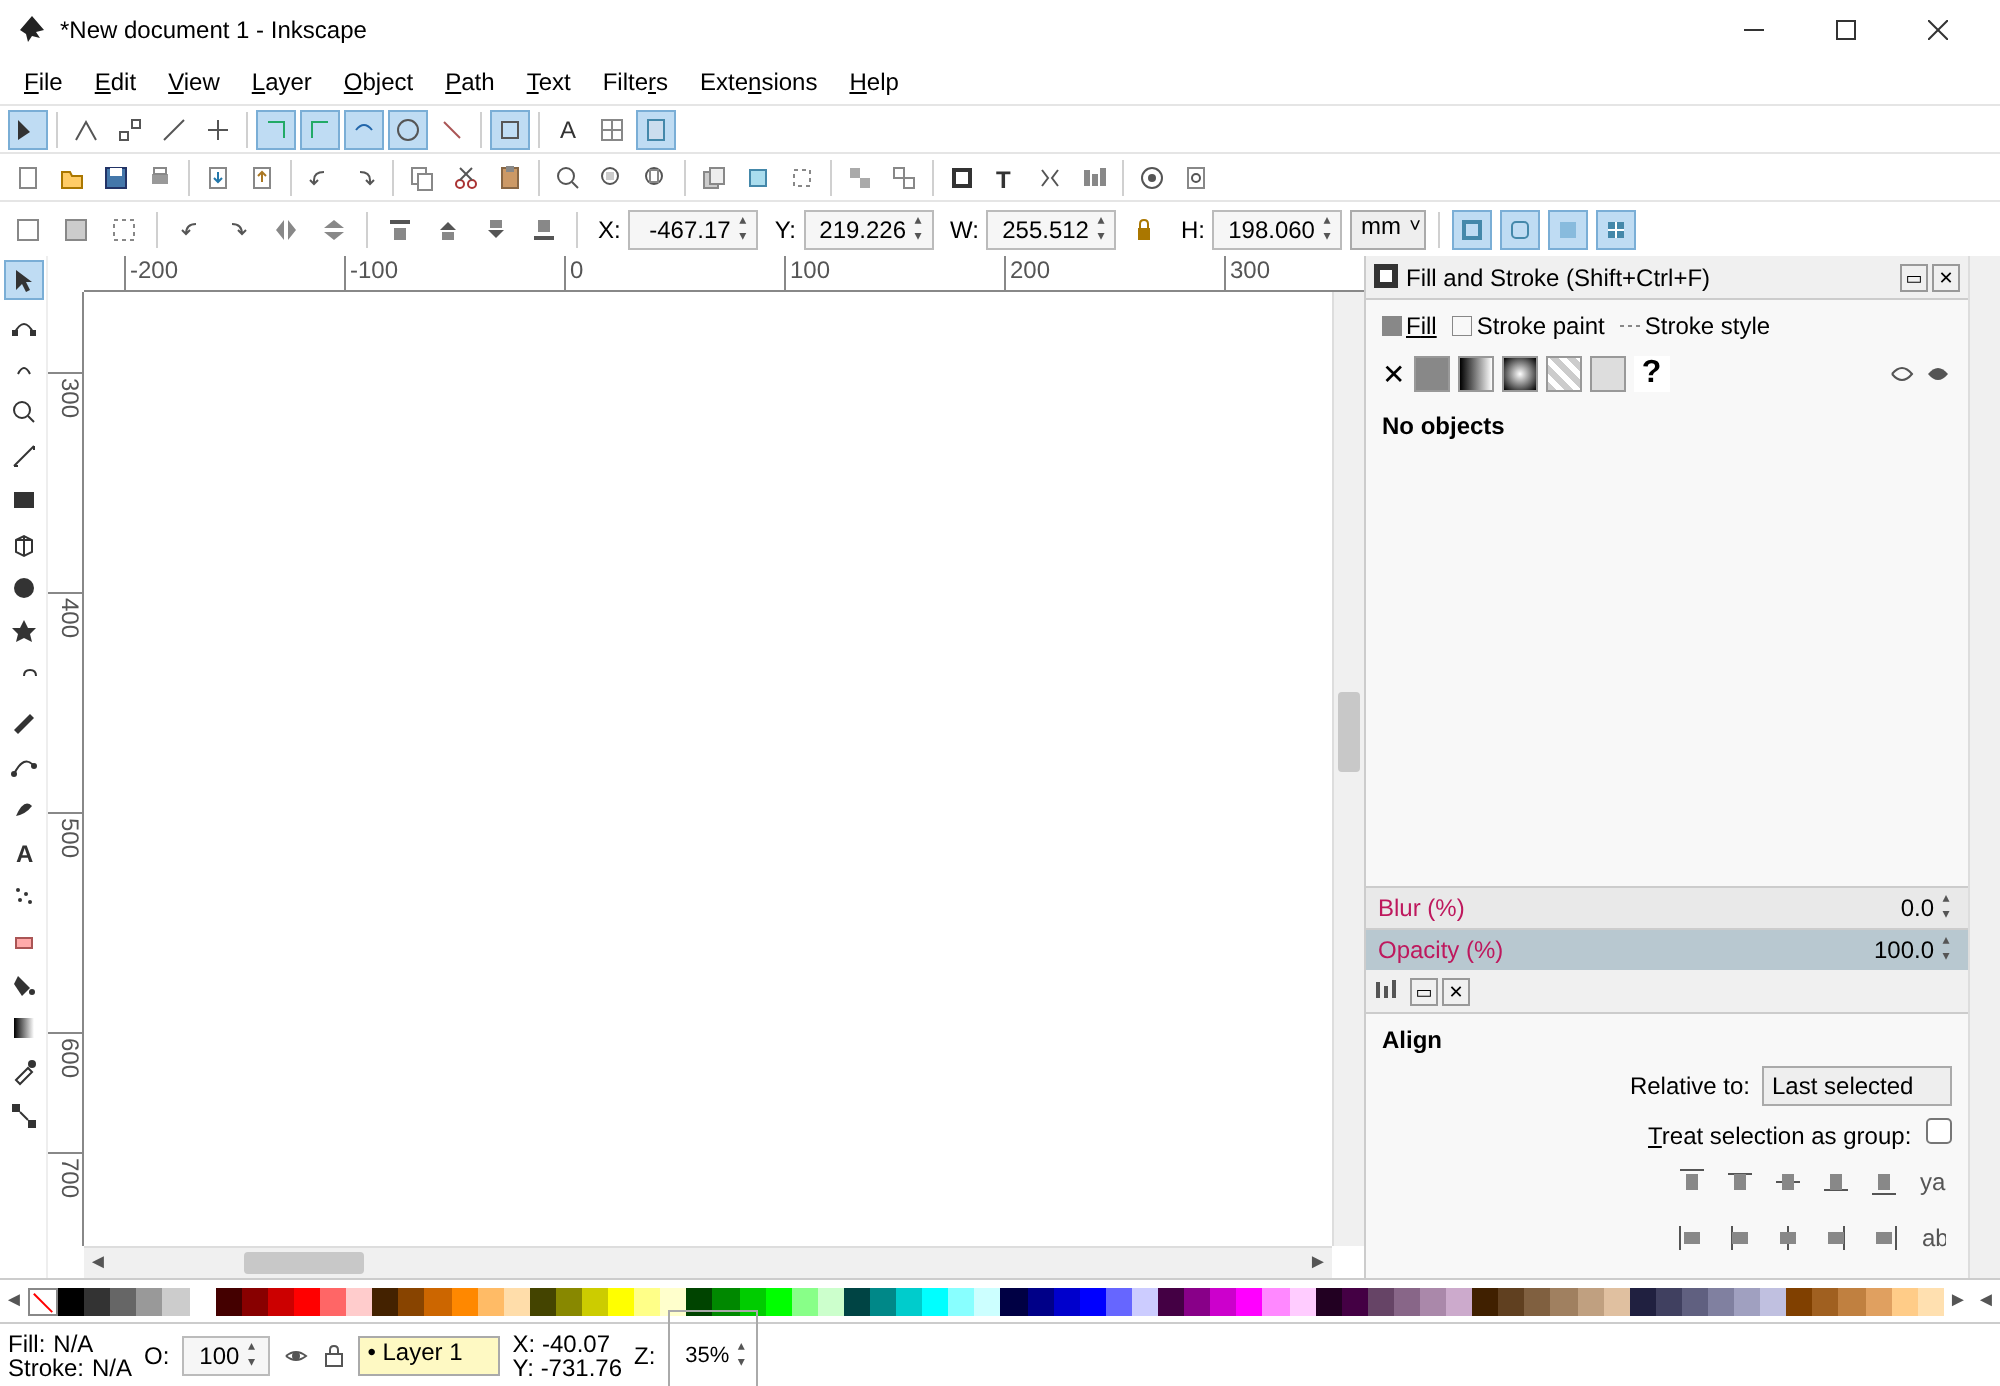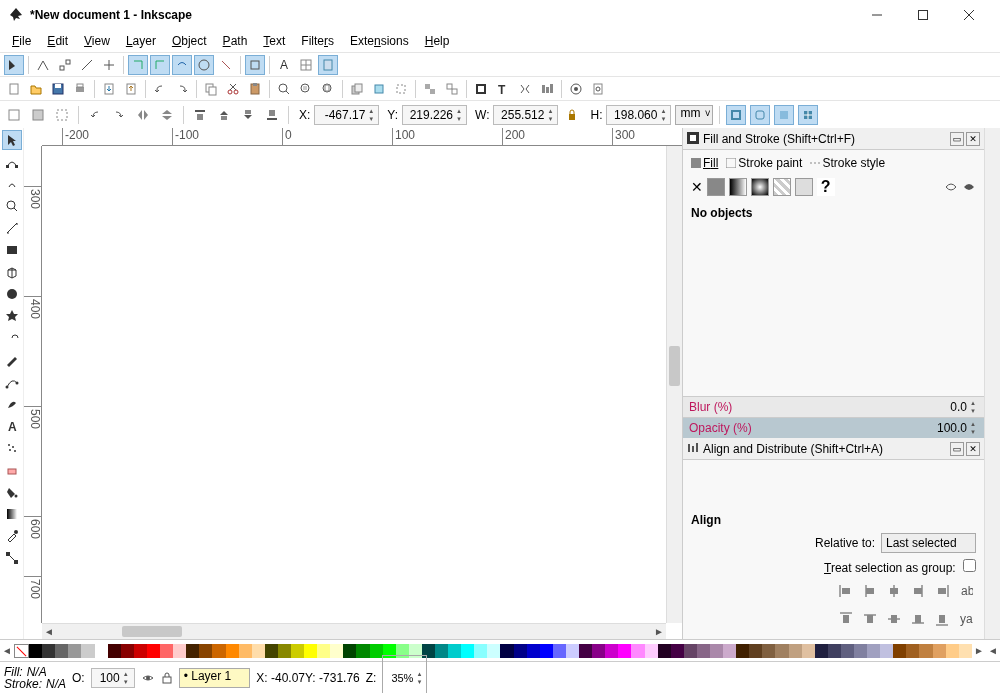--- a/index.html
+++ b/index.html
@@ -1,19 +1,19 @@
 <!DOCTYPE html>
 <html><head>
 <meta charset="utf-8">
 <style>
 * { box-sizing: border-box; margin: 0; padding: 0; font-family: "Segoe UI", Tahoma, sans-serif; font-size: 12px; }
 body { background: #fff; width: 1000px; height: 693px; overflow: hidden; display: flex; flex-direction: column; }
 .titlebar { height: 30px; display: flex; align-items: center; padding: 0 8px; background: #fff; }
 .titlebar .app-icon { width: 16px; height: 16px; margin-right: 6px; }
-.titlebar .title { flex: 1; color: #000; font-weight: bold; }
+.titlebar .title { flex: 1; color: #000; }
 .titlebar .winbtn { width: 46px; height: 30px; display: flex; align-items: center; justify-content: center; color: #333; }
 .menubar { height: 22px; display: flex; align-items: center; padding: 0 6px; gap: 4px; }
 .menubar span { padding: 2px 6px; cursor: default; }
 .menubar span u { text-decoration: underline; }
 .toolbar { height: 24px; display: flex; align-items: center; padding: 0 4px; gap: 2px; border-top: 1px solid #e5e5e5; }
 .tbtn { width: 20px; height: 20px; display: flex; align-items: center; justify-content: center; border: 1px solid transparent; }
 .tbtn.active { background: #bfdcf3; border: 1px solid #7aaed6; }
 .sep-v { width: 1px; height: 18px; background: #d0d0d0; margin: 0 2px; }
 .coord-bar { height: 28px; display: flex; align-items: center; padding: 0 4px; gap: 4px; border-top: 1px solid #e5e5e5; }
 .coord-bar label { margin-left: 4px; }
@@ -52,40 +52,40 @@
 .fill-tabs .tab.active span { text-decoration: underline; }
 .paint-row { display: flex; align-items: center; gap: 4px; padding: 2px 8px; }
 .paint-row .x { font-size: 14px; }
 .swatch-opt { width: 18px; height: 18px; border: 1px solid #999; background: #ccc; }
 .swatch-opt.q { background: #fff; text-align: center; font-weight: bold; border: none; font-size: 16px; }
 .noobj { font-weight: bold; padding: 8px; }
 .slider-row { display: flex; align-items: center; padding: 2px 6px; background: #e9e9e9; border-top: 1px solid #ccc; }
 .slider-row.op { background: #b8c8d0; }
 .slider-row label { flex: 1; color: #be185d; }
 .slider-row .val { text-align: right; width: 40px; }
-.align-sec { padding: 6px 8px; margin-top: 47px; }
+.align-sec { padding: 6px 8px; }
 .align-sec h4 { font-weight: bold; margin-bottom: 6px; }
 .rel-row { display: flex; align-items: center; justify-content: flex-end; gap: 6px; margin-bottom: 4px; }
 .rel-row select { height: 20px; border: 1px solid #aaa; background: #eee; padding: 0 18px 0 4px; appearance: none; position: relative; }
 .treat-row { text-align: right; padding: 2px 0; }
 .treat-row input { margin-left: 4px; }
 .align-icons { display: flex; justify-content: flex-end; gap: 4px; padding: 4px 0; }
 .aicon { width: 20px; height: 20px; display: flex; align-items: center; justify-content: center; }
 .palette-row { height: 22px; display: flex; align-items: center; border-top: 1px solid #ccc; }
 .palette-row .arrow { width: 14px; text-align: center; color: #555; font-size: 10px; }
 .palette { flex: 1; display: flex; height: 14px; }
 .palette .sw { flex: 1; }
 .palette .none { background: #fff; position: relative; min-width: 14px; border: 1px solid #888; }
 .palette .none::after { content: ""; position: absolute; left: 0; right: 0; top: 50%; border-top: 1px solid red; transform: rotate(45deg); }
 .statusbar { height: 32px; display: flex; align-items: center; border-top: 1px solid #ccc; padding: 0 4px; gap: 6px; font-size: 11px; }
 .fillstroke { display: flex; flex-direction: column; font-size: 10px; line-height: 12px; }
-.fillstroke div { display: flex; gap: 4px; font-style: italic; }
+.fillstroke div { display: flex; gap: 4px; }
 .layer-sel { height: 20px; border: 1px solid #aaa; background: #fef9c3; padding: 0 18px 0 4px; }
 .status-msg { flex: 1; white-space: nowrap; overflow: hidden; text-overflow: ellipsis; }
-.coord-status { display: flex; flex-direction: row; font-size: 10px; line-height: 12px; }
+.coord-status { display: flex; flex-direction: column; font-size: 10px; line-height: 12px; }
 .zoom-box { border: 1px solid #aaa; padding: 14px 2px; display: flex; align-items: center; }
 .zoom-box input { border: none; width: 28px; text-align: right; outline: none; font-size: 11px; }
 svg { display: block; }
 u { text-decoration: underline; }
 </style>
 </head>
 <body>
 
 <div class="titlebar">
   <span class="app-icon">
@@ -718,37 +718,73 @@
     </div>
 
     <div class="dock-header">
       <span class="icon">
           <svg width="12" height="12">
             <rect x="1" y="2" width="2" height="8" fill="#555"></rect>
             <rect x="5" y="4" width="2" height="6" fill="#555"></rect>
             <rect x="9" y="1" width="2" height="9" fill="#555"></rect>
           </svg>
         </span>
-      <span class="htitle">Align and Distribute (Shift+Ctrl+A)</span>
       <span class="hbtn">▭</span>
       <span class="hbtn">✕</span>
     </div>
     <div class="align-sec">
       <h4>Align</h4>
       <div class="rel-row">
         <label>Relative to:</label>
         <select><option>Last selected</option></select>
       </div>
       <div class="treat-row">
         <label><u>T</u>reat selection as group:</label>
         <input type="checkbox" style="">
       </div>
       <div class="align-icons">
         <div class="aicon">
             <svg width="16" height="16">
+              <line x1="2" y1="2" x2="14" y2="2" stroke="#555"></line>
+              <rect x="5" y="4" width="6" height="8" fill="#888"></rect>
+            </svg>
+          </div>
+        <div class="aicon">
+            <svg width="16" height="16">
+              <line x1="2" y1="4" x2="14" y2="4" stroke="#555"></line>
+              <rect x="5" y="4" width="6" height="8" fill="#888"></rect>
+            </svg>
+          </div>
+        <div class="aicon">
+            <svg width="16" height="16">
+              <line x1="2" y1="8" x2="14" y2="8" stroke="#555"></line>
+              <rect x="5" y="4" width="6" height="8" fill="#888"></rect>
+            </svg>
+          </div>
+        <div class="aicon">
+            <svg width="16" height="16">
+              <line x1="2" y1="12" x2="14" y2="12" stroke="#555"></line>
+              <rect x="5" y="4" width="6" height="8" fill="#888"></rect>
+            </svg>
+          </div>
+        <div class="aicon">
+            <svg width="16" height="16">
+              <line x1="2" y1="14" x2="14" y2="14" stroke="#555"></line>
+              <rect x="5" y="4" width="6" height="8" fill="#888"></rect>
+            </svg>
+          </div>
+        <div class="aicon">
+            <svg width="14" height="14">
+              <text x="1" y="11" font-size="10" fill="#555">ya</text>
+            </svg>
+          </div>
+      </div>
+      <div class="align-icons">
+        <div class="aicon">
+            <svg width="16" height="16">
               <line x1="2" y1="2" x2="2" y2="14" stroke="#555"></line>
               <rect x="4" y="5" width="8" height="6" fill="#888"></rect>
             </svg>
           </div>
         <div class="aicon">
             <svg width="16" height="16">
               <line x1="4" y1="2" x2="4" y2="14" stroke="#555"></line>
               <rect x="4" y="5" width="8" height="6" fill="#888"></rect>
             </svg>
           </div>
@@ -766,57 +802,20 @@
           </div>
         <div class="aicon">
             <svg width="16" height="16">
               <line x1="14" y1="2" x2="14" y2="14" stroke="#555"></line>
               <rect x="4" y="5" width="8" height="6" fill="#888"></rect>
             </svg>
           </div>
         <div class="aicon">
             <svg width="14" height="14">
               <text x="2" y="11" font-size="10" fill="#555">ab</text>
-            </svg>
-          </div>
-      </div>
-      <div class="align-icons">
-        <div class="aicon">
-            <svg width="16" height="16">
-              <line x1="2" y1="2" x2="14" y2="2" stroke="#555"></line>
-              <rect x="5" y="4" width="6" height="8" fill="#888"></rect>
-            </svg>
-          </div>
-        <div class="aicon">
-            <svg width="16" height="16">
-              <line x1="2" y1="4" x2="14" y2="4" stroke="#555"></line>
-              <rect x="5" y="4" width="6" height="8" fill="#888"></rect>
-            </svg>
-          </div>
-        <div class="aicon">
-            <svg width="16" height="16">
-              <line x1="2" y1="8" x2="14" y2="8" stroke="#555"></line>
-              <rect x="5" y="4" width="6" height="8" fill="#888"></rect>
-            </svg>
-          </div>
-        <div class="aicon">
-            <svg width="16" height="16">
-              <line x1="2" y1="12" x2="14" y2="12" stroke="#555"></line>
-              <rect x="5" y="4" width="6" height="8" fill="#888"></rect>
-            </svg>
-          </div>
-        <div class="aicon">
-            <svg width="16" height="16">
-              <line x1="2" y1="14" x2="14" y2="14" stroke="#555"></line>
-              <rect x="5" y="4" width="6" height="8" fill="#888"></rect>
-            </svg>
-          </div>
-        <div class="aicon">
-            <svg width="14" height="14">
-              <text x="1" y="11" font-size="10" fill="#555">ya</text>
             </svg>
           </div>
       </div>
     </div>
   </div>
   <div class="right-gutter"></div>
 </div>
 
 <div class="palette-row">
   <div class="arrow">◄</div>

